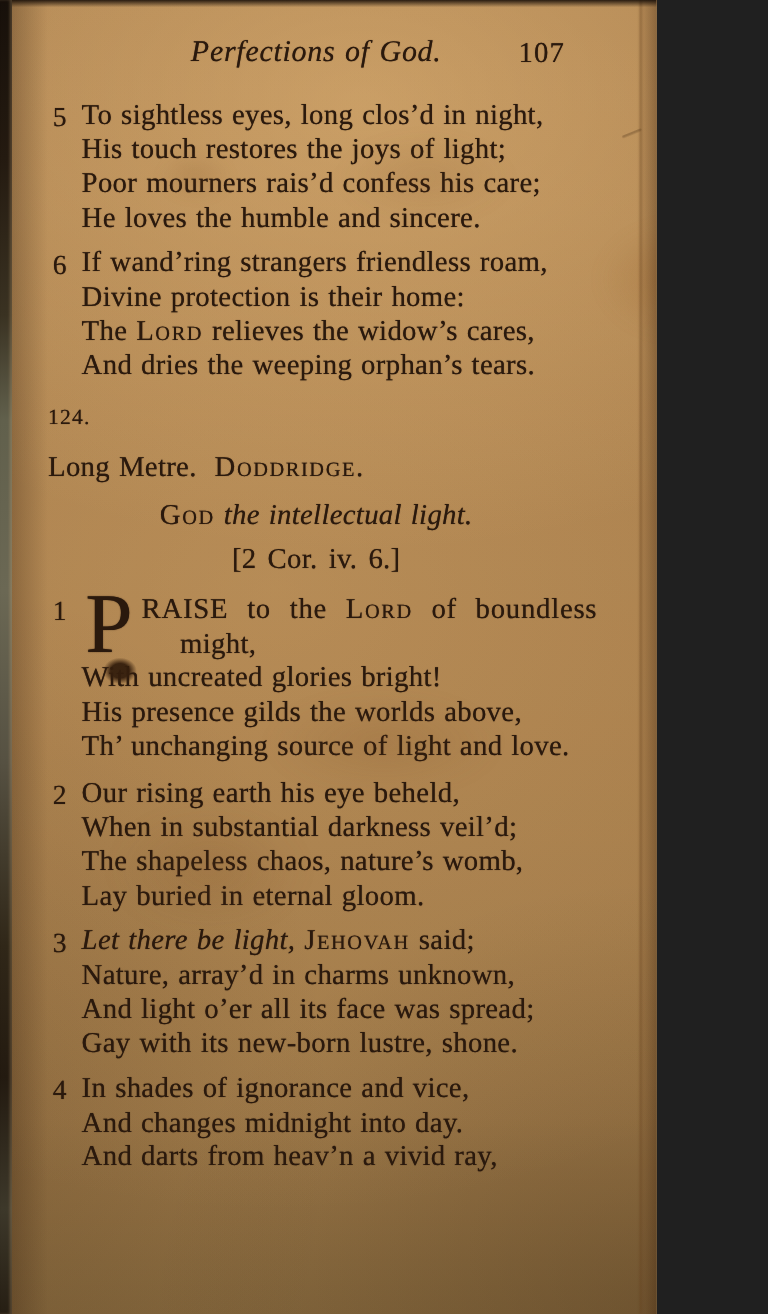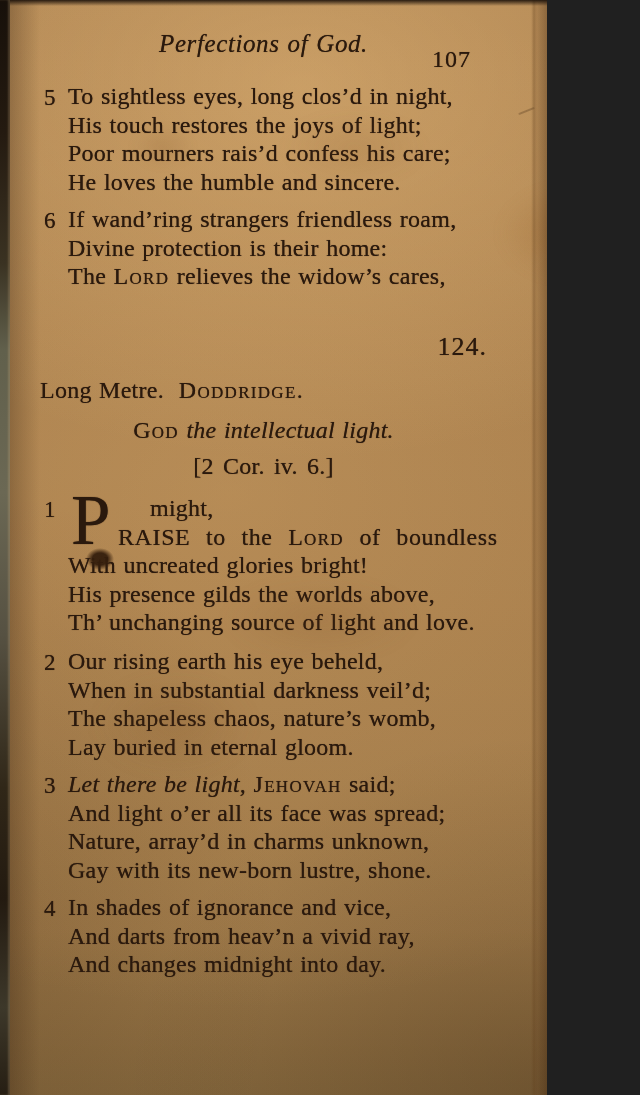--- a/index.html
+++ b/index.html
@@ -34,24 +34,24 @@
   .right-band{position:absolute;right:0;top:0;width:15px;height:1095px;z-index:4;
     background:linear-gradient(to right, rgba(90,55,25,0), rgba(95,60,28,0.22) 40%, rgba(70,42,18,0.40) 100%);}
   .right-crease{position:absolute;right:12px;top:0;width:2px;height:1095px;z-index:4;
     background:rgba(100,65,30,0.45);filter:blur(1px);}
   
   .content{position:absolute;left:40px;right:60px;top:0;bottom:0;z-index:2;
     font-size:24px;line-height:28.5px;letter-spacing:0.25px;word-spacing:1.2px;
     text-shadow:0 0 0.7px rgba(42,25,13,0.85);}
   .header{position:absolute;top:30px;left:0;right:0;text-align:center;}
   .title{font-style:italic;font-size:25px;letter-spacing:0.6px;}
-  .pagenum{position:absolute;right:16px;top:1px;font-style:normal;font-size:24px;letter-spacing:1px;margin-top:14px;}
+  .pagenum{position:absolute;right:16px;top:1px;font-style:normal;font-size:24px;letter-spacing:1px;}
   .stanza{position:absolute;left:0;right:0;}
   .pos5{top:82px;} .pos6{top:205px;}
-  .hymn-number{position:absolute;top:333px;left:0;right:0;text-align:right;font-size:26px;letter-spacing:1px;}
+  .hymn-number{position:absolute;top:333px;left:0;right:0;text-align:left;font-size:18px;letter-spacing:1px;}
   .meter-line{position:absolute;top:376px;left:0;right:0;}
   .subject-line{position:absolute;top:416px;left:0;right:0;text-align:center;}
   .scripture{position:absolute;top:452px;left:0;right:0;text-align:center;word-spacing:3px;}
   .pos-h1{top:494px;} .pos-h2{top:647px;} .pos-h3{top:770px;} .pos-h4{top:893px;}
   .vnum{position:absolute;left:4px;top:2px;font-size:23px;}
   .vline{margin-left:28px;white-space:nowrap;}
   .it{font-style:italic;}
   .sc{font-variant:small-caps;letter-spacing:1.3px;}
   .dropcap{position:absolute;left:31px;top:-3px;font-size:71px;line-height:58px;text-shadow:0 0 1px rgba(42,25,13,0.9);}
   .dc1{margin-left:78px;word-spacing:9px;letter-spacing:0.6px;}
@@ -102,55 +102,56 @@
         <div class="vline"><span class="">To sightless eyes, long clos’d in night,</span></div>
         <div class="vline"><span class="">His touch restores the joys of light;</span></div>
         <div class="vline"><span class="">Poor mourners rais’d confess his care;</span></div>
         <div class="vline"><span class="">He loves the humble and sincere.</span></div>
       </div>
     <div class="stanza pos6">
         <span class="vnum">6</span>
         <div class="vline"><span class="">If wand’ring strangers friendless roam,</span></div>
         <div class="vline"><span class="">Divine protection is their home:</span></div>
         <div class="vline"><span class="">The </span><span class="sc">Lord</span><span class=""> relieves the widow’s cares,</span></div>
+        <div class="vline"><span class="">And dries the weeping orphan’s tears.</span></div>
       </div>
 
     <div class="hymn-number">124.</div>
     <div class="meter-line"><span class="">Long Metre.&nbsp; </span><span class="sc">Doddridge.</span></div>
     <div class="subject-line"><span class="sc">God</span><span class="">&nbsp;</span><span class="it">the intellectual light.</span></div>
     <div class="scripture">[2 Cor. iv. 6.]</div>
 
     <div class="stanza pos-h1">
         <span class="vnum">1</span>
         <span class="dropcap">P</span>
+        <div class="vline dc1"><span class="">RAISE to the </span><span class="sc">Lord</span><span class=""> of boundless</span></div>
         <div class="vline dc2"><span class="">might,</span></div>
-        <div class="vline dc1"><span class="">RAISE to the </span><span class="sc">Lord</span><span class=""> of boundless</span></div>
         <div class="vline"><span class="">With uncreated glories bright!</span></div>
         <div class="vline"><span class="">His presence gilds the worlds above,</span></div>
         <div class="vline"><span class="">Th’ unchanging source of light and love.</span></div>
       </div>
     <div class="stanza pos-h2">
         <span class="vnum">2</span>
         <div class="vline"><span class="">Our rising earth his eye beheld,</span></div>
         <div class="vline"><span class="">When in substantial darkness veil’d;</span></div>
         <div class="vline"><span class="">The shapeless chaos, nature’s womb,</span></div>
         <div class="vline"><span class="">Lay buried in eternal gloom.</span></div>
       </div>
     <div class="stanza pos-h3">
         <span class="vnum">3</span>
         <div class="vline"><span class="it">Let there be light, </span><span class="sc">Jehovah</span><span class=""> said;</span></div>
+        <div class="vline"><span class="">Nature, array’d in charms unknown,</span></div>
         <div class="vline"><span class="">And light o’er all its face was spread;</span></div>
-        <div class="vline"><span class="">Nature, array’d in charms unknown,</span></div>
         <div class="vline"><span class="">Gay with its new-born lustre, shone.</span></div>
       </div>
     <div class="stanza pos-h4">
         <span class="vnum">4</span>
         <div class="vline"><span class="">In shades of ignorance and vice,</span></div>
+        <div class="vline"><span class="">And changes midnight into day.</span></div>
         <div class="vline"><span class="">And darts from heav’n a vivid ray,</span></div>
-        <div class="vline"><span class="">And changes midnight into day.</span></div>
       </div>
   </div>
 
   <div class="artifact ink-blot"></div>
   <div class="artifact stain-a"></div>
   <div class="artifact stain-b"></div>
   <div class="artifact stain-c"></div>
   <div class="artifact stain-d"></div>
   <div class="artifact stain-e"></div>
   <div class="artifact stain-f"></div>

